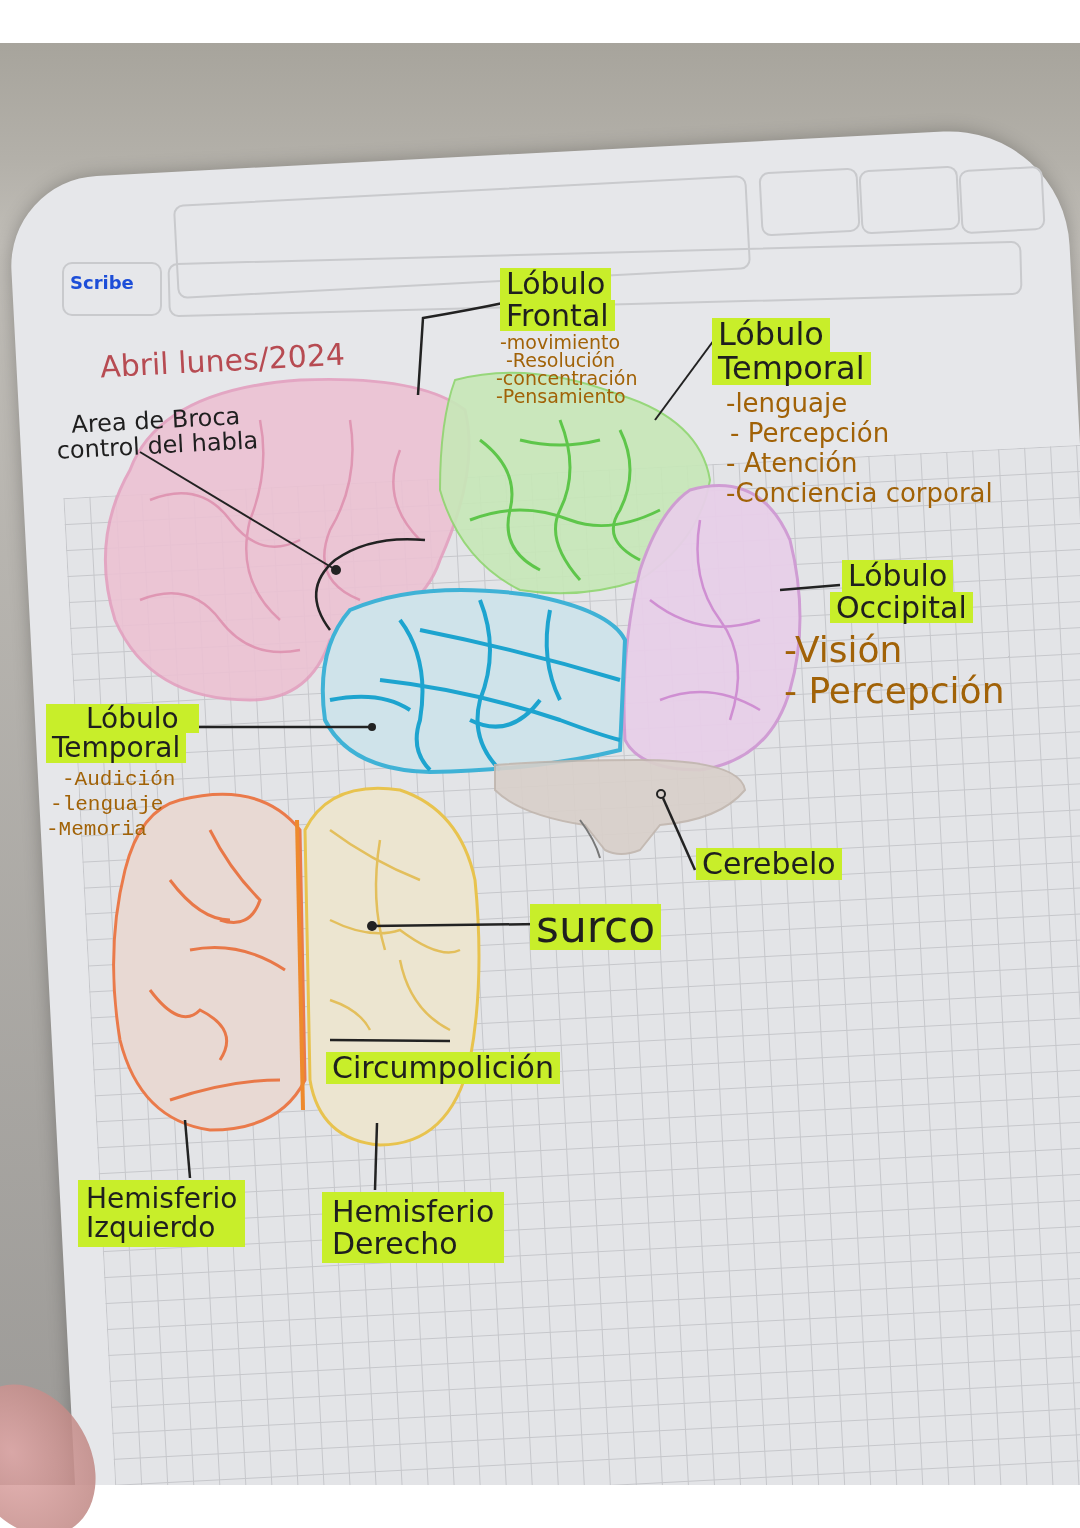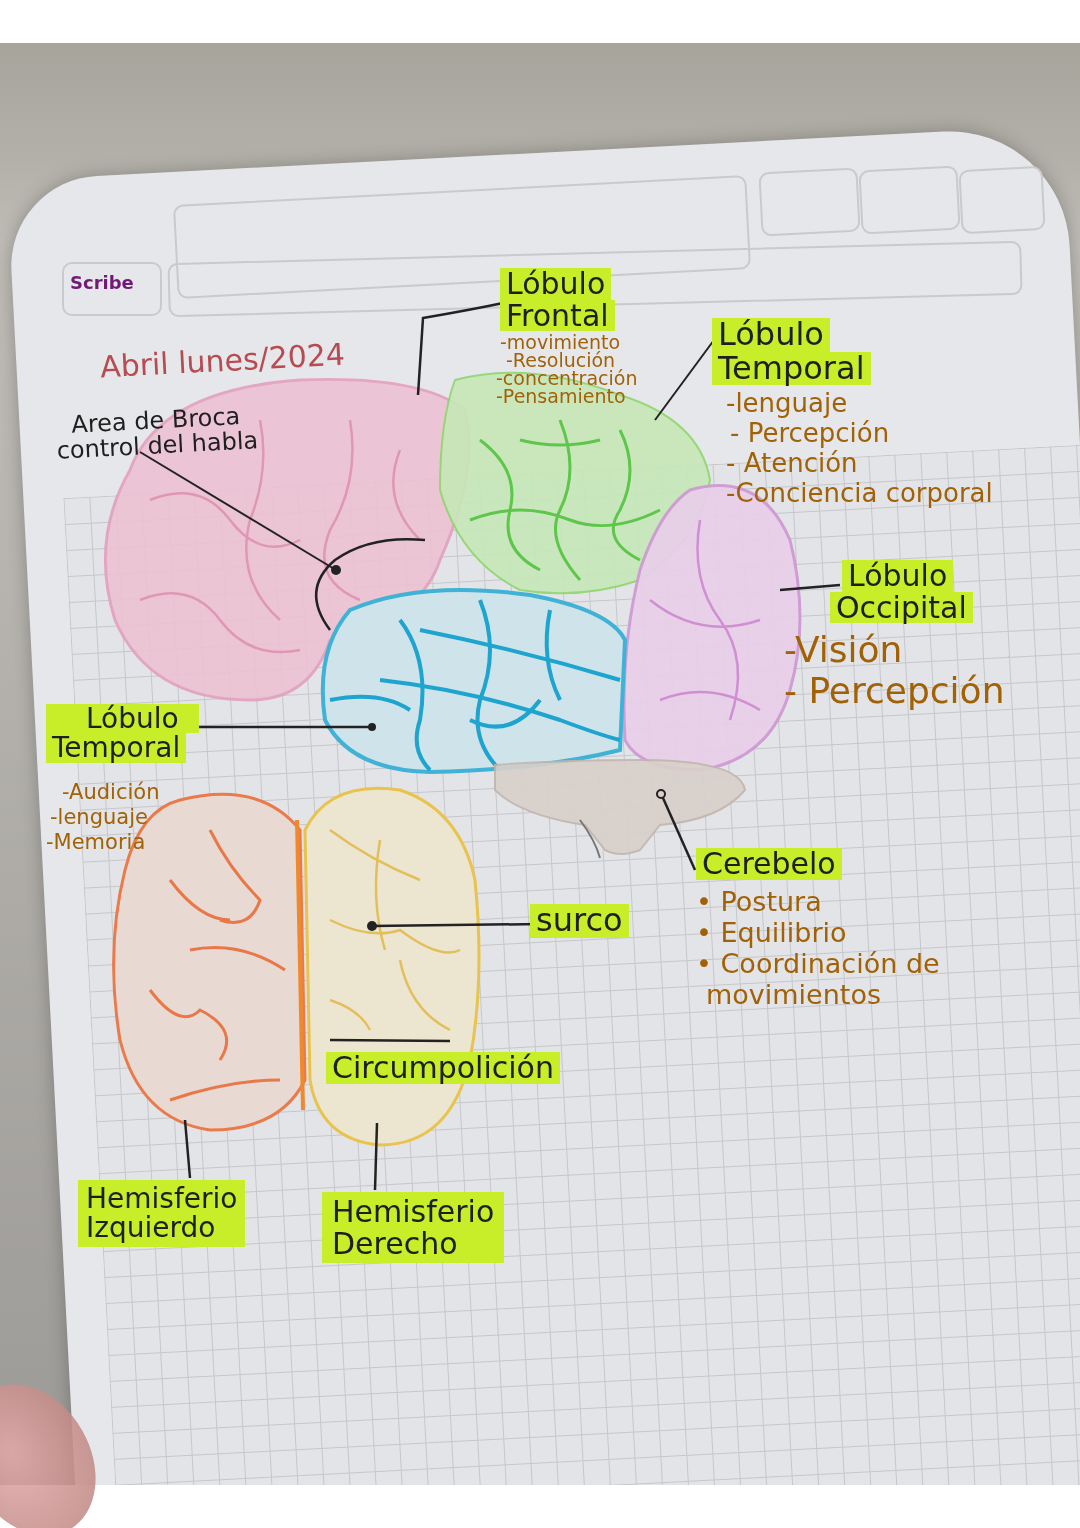--- a/index.html
+++ b/index.html
@@ -33,21 +33,21 @@
     position:absolute; border:2px solid #c9cacd; border-radius:10px;
   }
   .label {
     position:absolute; color:#1f1f1f;
     font-family: "DejaVu Sans", sans-serif;
     white-space:nowrap; line-height:1.05;
   }
   .hl { background:#c8ee2a; padding:0 6px; }
   .date { color:#b74b52; font-size:30px; }
   .lst { font-size:23px; color:#a16207; line-height:1.15; }
-  .brand { position:absolute; color:#701a75; font-size:18px; font-weight:bold;text-align:center; }
+  .brand { position:absolute; color:#1d4ed8; font-size:18px; font-weight:bold;text-align:center; }
   svg.drawing { position:absolute; left:0; top:0; }
   .finger {
     position:absolute; left:-30px; top:1380px; width:120px; height:160px;
     background: radial-gradient(ellipse at 40% 40%, #e3a9a9, #b57d78);
     border-radius:50%; transform: rotate(-30deg); opacity:0.85;
   }
 </style>
 </head>
 <body>
 
@@ -184,38 +184,32 @@
   <div class="hl" style="display:inline-block;">Occipital</div>
   <div class="lst" style="font-size:36px;margin-left:-46px;margin-top:6px;">
     <div>-Visión</div>
     <div>- Percepción</div>
   </div>
 </div>
 
 <div class="label" style="left:46px;top:704px;font-size:28px;">
   <div class="hl" style="display:inline-block;padding-left:40px;padding-right:20px;">Lóbulo</div><br>
   <div class="hl" style="display:inline-block;">Temporal</div>
-  <div class="lst" style="font-size:21px;line-height:1.2;margin-top:17px;">
+  <div class="lst" style="font-size:21px;line-height:1.2;margin-top:4px;font-family:Liberation Mono, monospace;">
     <div style="margin-left:16px;">-Audición</div>
     <div style="margin-left:4px;">-lenguaje</div>
     <div>-Memoria</div>
   </div>
 </div>
 
 <div class="label" style="left:696px;top:848px;font-size:30px;">
   <div class="hl" style="display:inline-block;">Cerebelo</div>
-  <div class="lst" style="font-size:27px;margin-top:6px;">
-    <div>• Postura</div>
-    <div>• Equilibrio</div>
-    <div>• Coordinación de</div>
-    <div style="margin-left:10px;">movimientos</div>
-  </div>
-</div>
-
-<div class="label hl" style="left:530px;top:904px;font-size:32px;">surco</div>
+</div>
+
+<div class="label hl" style="left:530px;top:904px;font-size:44px;">surco</div>
 
 <div class="label hl" style="left:326px;top:1052px;font-size:30px;">Circumpolición</div>
 
 <div class="label hl" style="left:78px;top:1180px;font-size:28px;padding:4px 8px;">
   <div>Hemisferio</div>
   <div>Izquierdo</div>
 </div>
 
 <div class="label hl" style="left:322px;top:1192px;font-size:30px;padding:4px 10px;">
   <div>Hemisferio</div>

